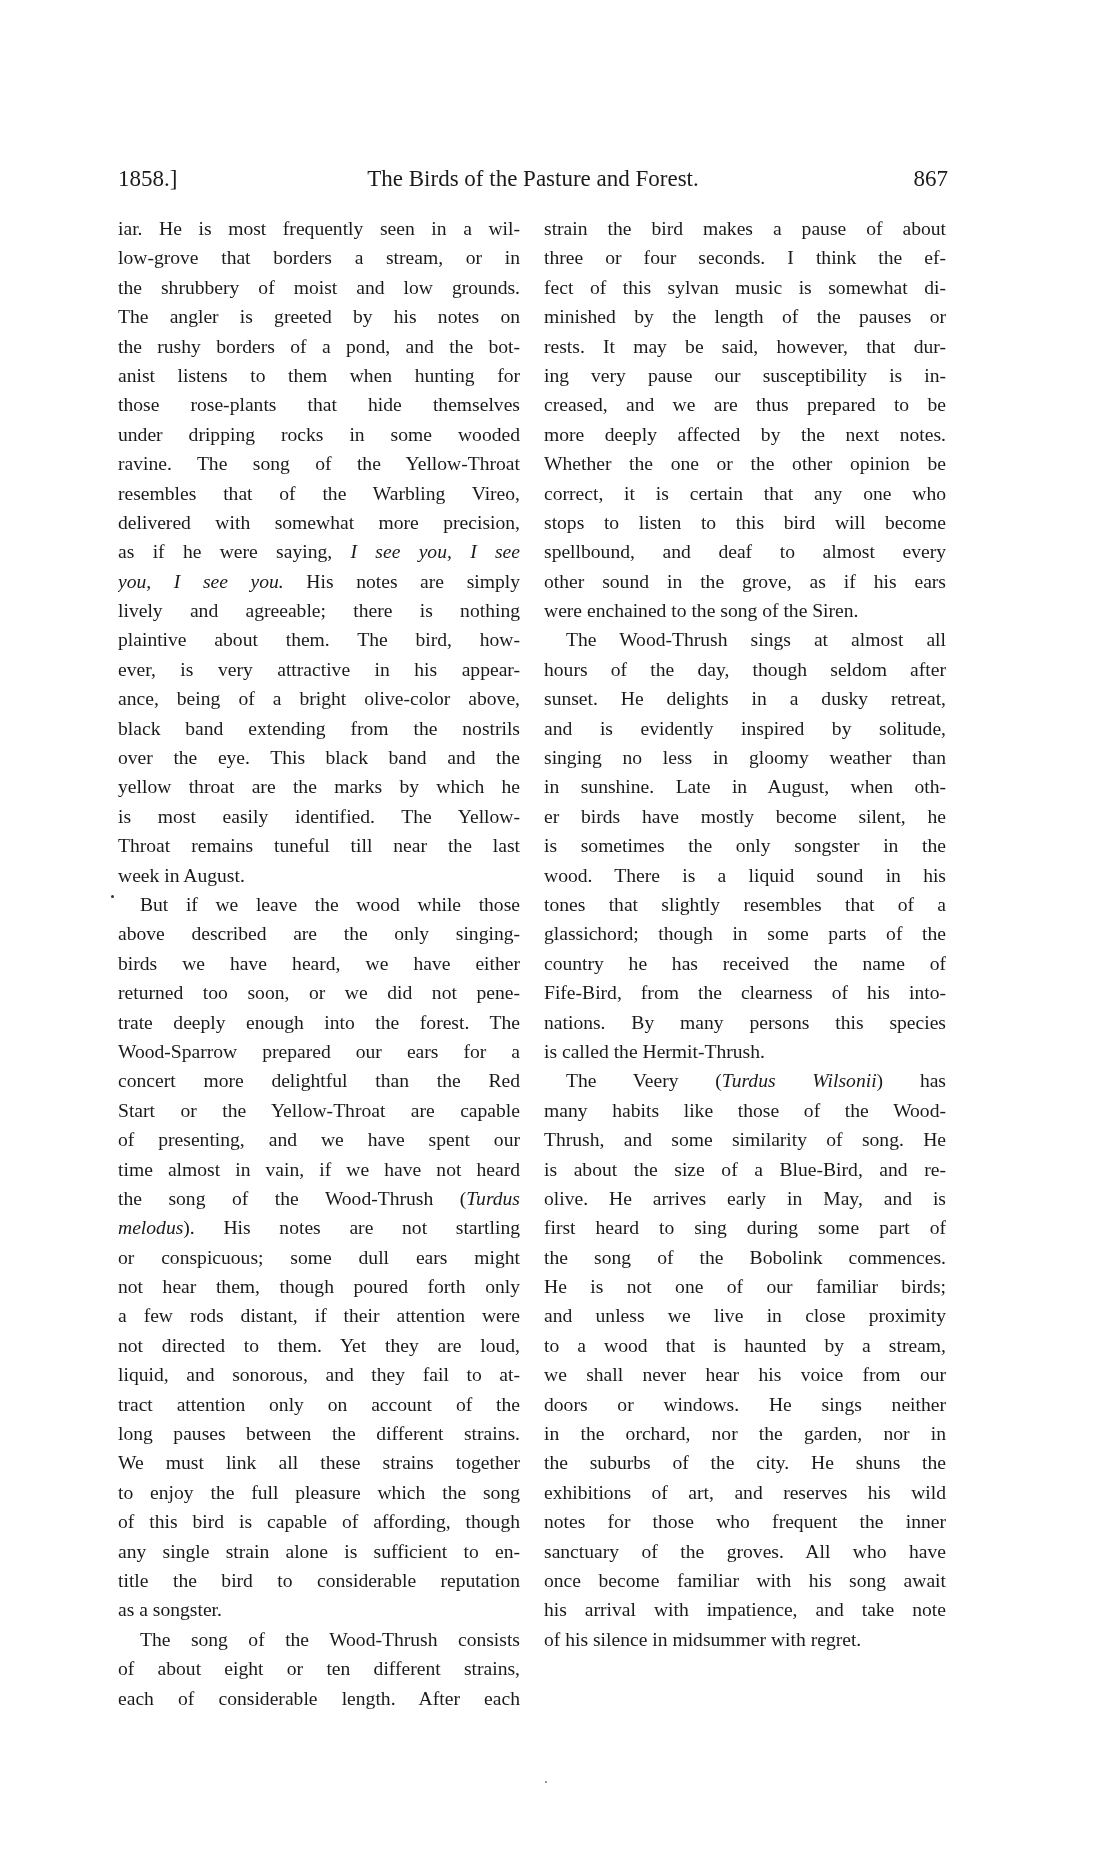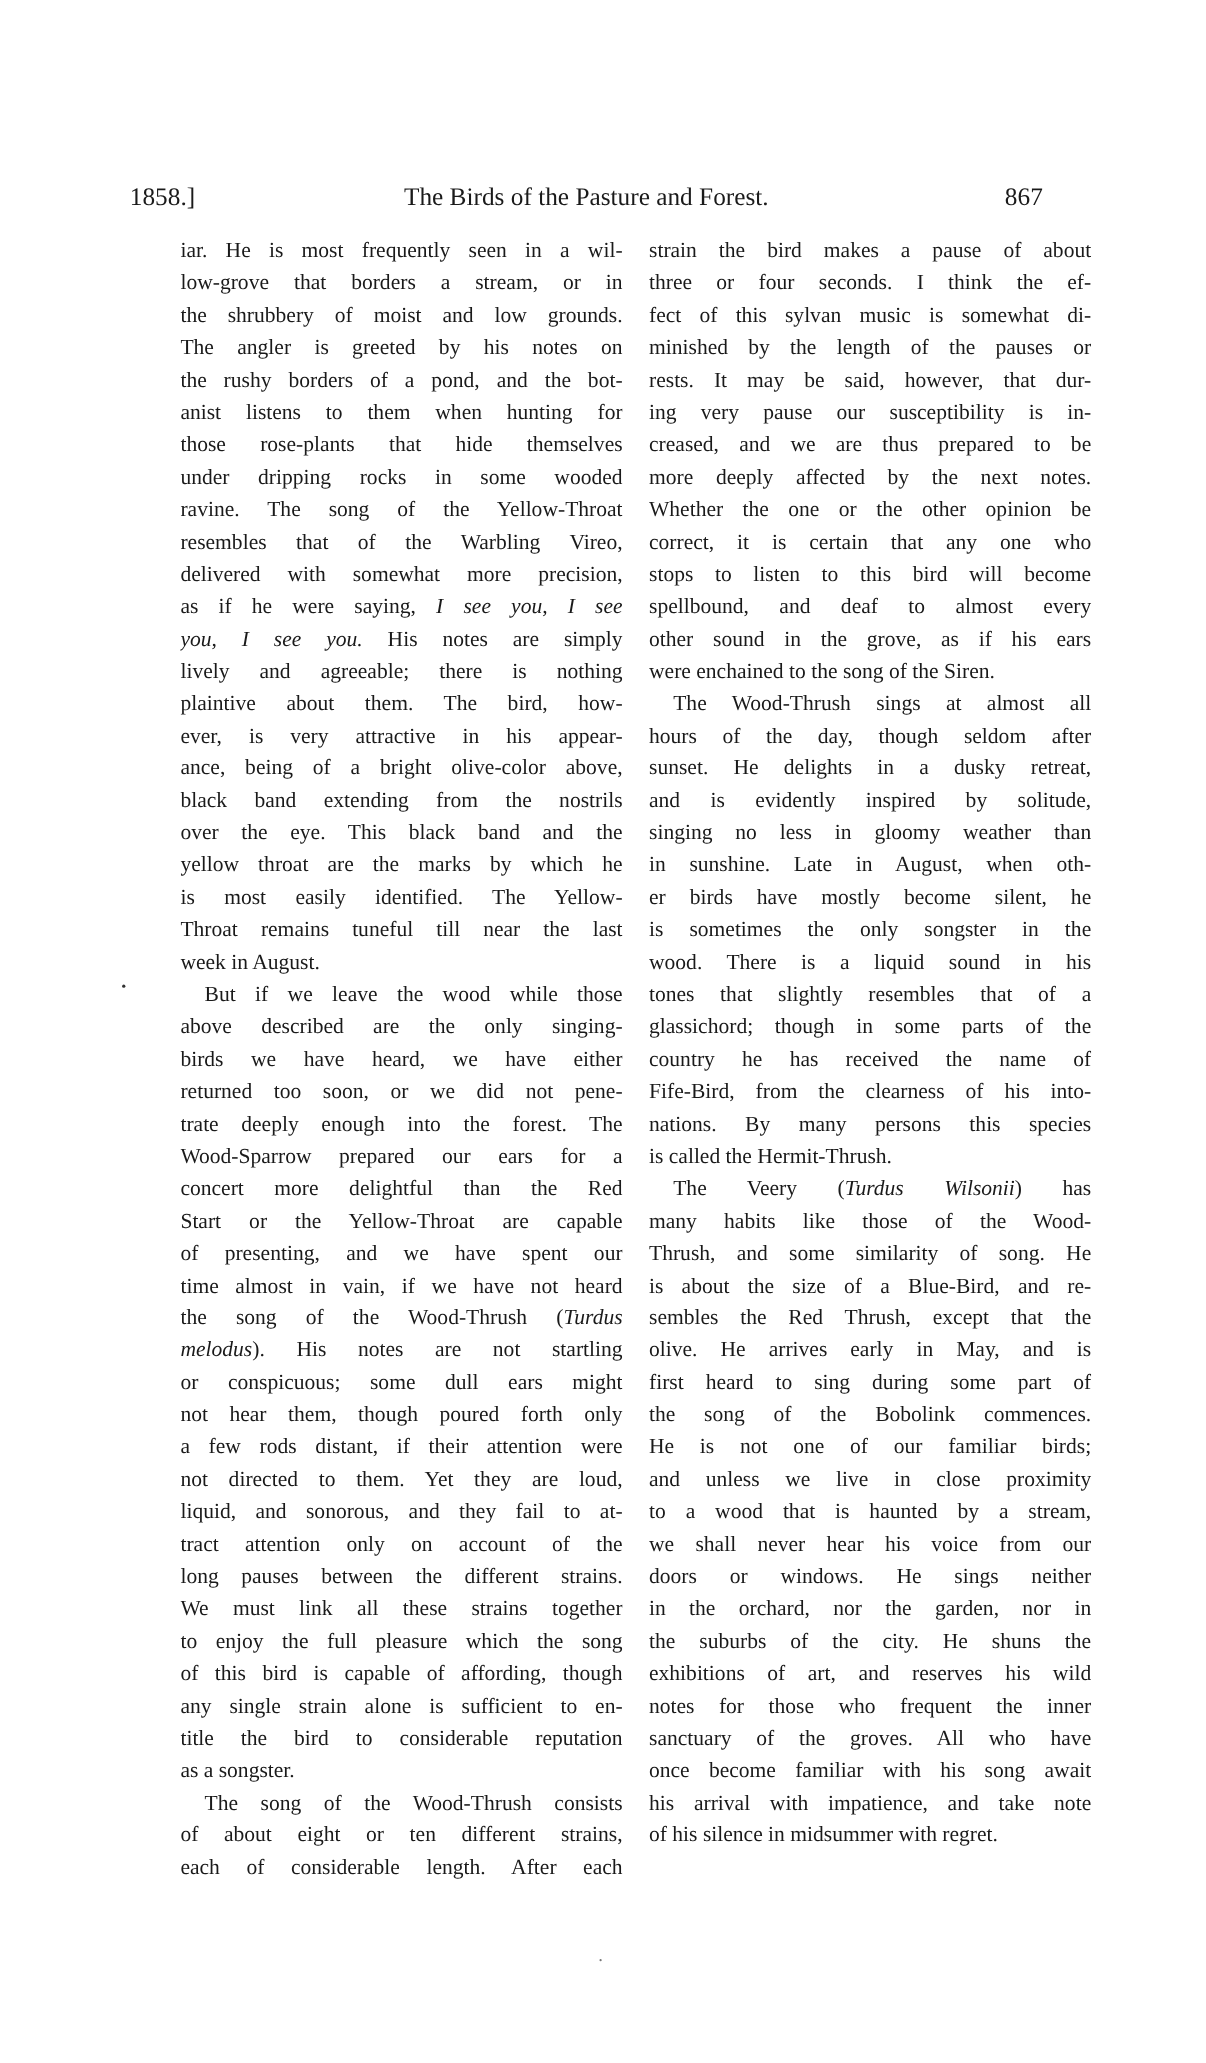--- a/index.html
+++ b/index.html
@@ -4,21 +4,21 @@
 <style>
   html, body { margin: 0; padding: 0; background: #ffffff; }
   body { width: 1096px; height: 1875px; position: relative; overflow: hidden;
          font-family: "Liberation Serif", "DejaVu Serif", serif; color: #1a1a1a; }
   .page { position: absolute; left: 0; top: 0; width: 1096px; height: 1875px; }
   .running-head { position: absolute; top: 166px; left: 118px; width: 830px; height: 30px;
                   font-size: 23px; }
   .rh-year { position: absolute; left: 0; top: 0; }
   .rh-title { position: absolute; left: 0; right: 0; top: 0; text-align: center; }
   .rh-page { position: absolute; right: 0; top: 0; }
-  .col { position: absolute; top: 214px; width: 402px; font-size: 19.6px; line-height: 29.4px; margin-left: 46px; }
+  .col { position: absolute; top: 214px; width: 402px; font-size: 19.6px; line-height: 29.4px; }
   .col-left { left: 118px; }
   .col-right { left: 544px; }
   .line { display: block; height: 29.4px; white-space: nowrap; text-align: justify;
           text-align-last: justify; overflow: hidden; }
   .line.last { text-align-last: left; }
   .line.indent { padding-left: 22px; }
   .it { font-style: italic; }
   .speck { position: absolute; left: 111px; top: 895px; width: 3px; height: 3px; background: #333; border-radius: 50%; }
   .speck2 { position: absolute; left: 545px; top: 1781px; width: 2px; height: 2px; background: #777; border-radius: 50%; }
 </style>
@@ -112,21 +112,20 @@
       <span class="line">tones that slightly resembles that of a</span>
       <span class="line">glassichord; though in some parts of the</span>
       <span class="line">country he has received the name of</span>
       <span class="line">Fife-Bird, from the clearness of his into-</span>
       <span class="line">nations.  By many persons this species</span>
       <span class="line last">is called the Hermit-Thrush.</span>
       <span class="line indent"><span>The Veery (</span><span class="it">Turdus Wilsonii</span><span>) has</span></span>
       <span class="line">many habits like those of the Wood-</span>
       <span class="line">Thrush, and some similarity of song.  He</span>
       <span class="line">is about the size of a Blue-Bird, and re-</span>
-      <span class="line">sembles the Red Thrush, except that the</span>
       <span class="line">olive.  He arrives early in May, and is</span>
       <span class="line">first heard to sing during some part of</span>
       <span class="line">the song of the Bobolink commences.</span>
       <span class="line">He is not one of our familiar birds;</span>
       <span class="line">and unless we live in close proximity</span>
       <span class="line">to a wood that is haunted by a stream,</span>
       <span class="line">we shall never hear his voice from our</span>
       <span class="line">doors or windows.  He sings neither</span>
       <span class="line">in the orchard, nor the garden, nor in</span>
       <span class="line">the suburbs of the city.  He shuns the</span>

